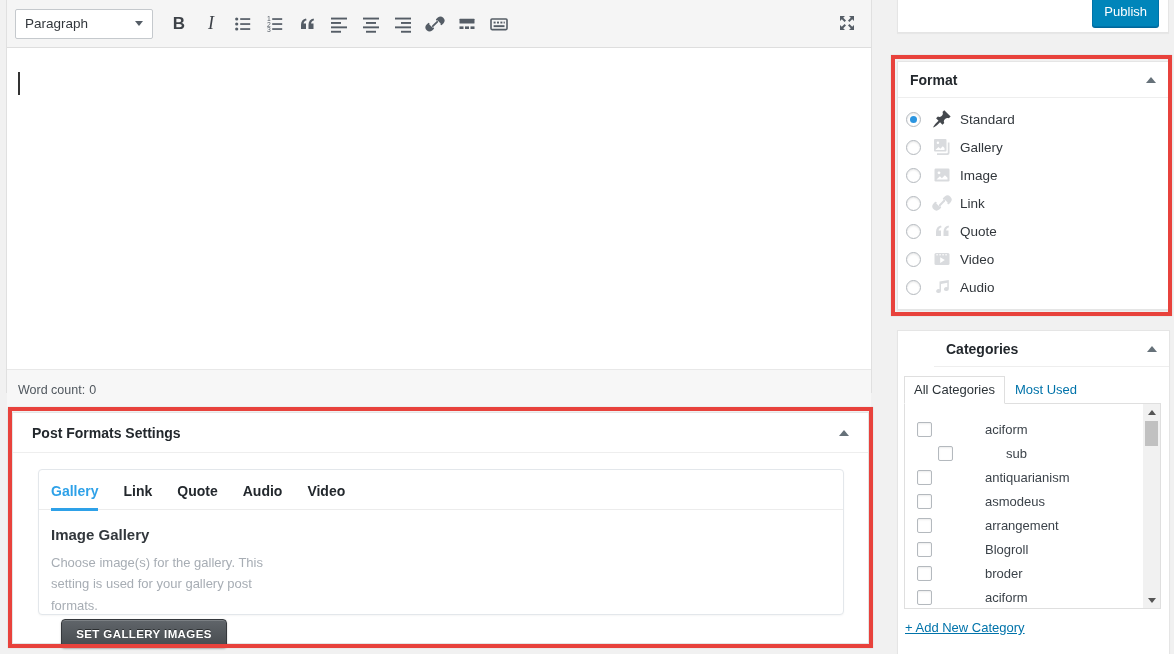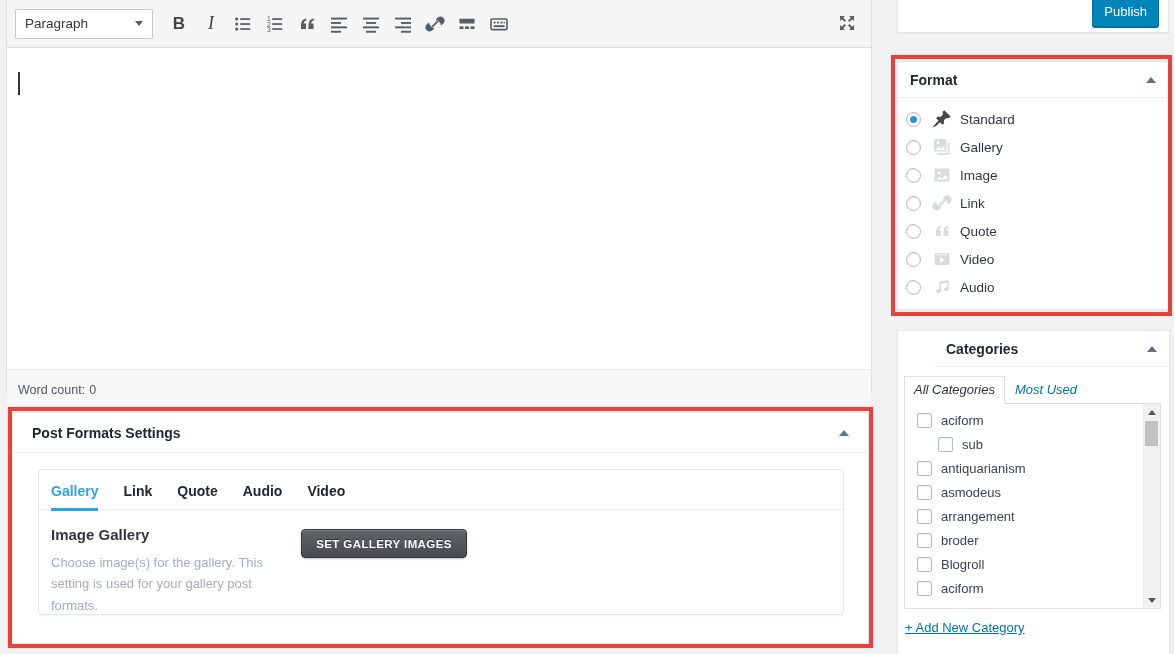--- a/index.html
+++ b/index.html
@@ -55,28 +55,28 @@
   .radio.checked::after{content:"";display:block;width:7px;height:7px;border-radius:50%;
           background:#2b95e0;margin:3px;}
   .fmt-icon{width:20px;height:20px;margin-right:8px;color:#d9dbde;flex:none;}
   .fmt-icon svg{width:20px;height:20px;fill:currentColor;}
   .fmt-icon.dark{color:#44484d;}
   .fp-label{font-size:13.5px;color:#32373c;cursor:pointer;}
 
   
   .categories-panel{left:897px;top:330px;width:273px;height:325px;border-bottom:none;}
   .categories-panel .postbox-header{height:35px;padding:0 12px;margin-left:36px;}
-  .cat-tabs{display:flex;align-items:flex-end;padding:9px 12px 0 6px;position:relative;z-index:2;font-style:italic;}
+  .cat-tabs{display:flex;align-items:flex-end;padding:9px 12px 0 6px;position:relative;z-index:2;}
   .cat-tab-active{border:1px solid #dfdfdf;border-bottom:1px solid #fff;background:#fff;
           padding:5px 9px 6px;font-size:13px;color:#2c3338;margin-bottom:-1px;cursor:pointer;}
   .cat-tab-link{padding:5px 10px 6px;font-size:13px;color:#0073aa;cursor:pointer;}
   .cat-listbox{margin:0 8px 0 6px;border:1px solid #dfdfdf;height:204px;position:relative;
           background:#fff;overflow:hidden;z-index:1;}
   .cat-items{padding:9px 0 0 12px;}
-  .cat-row{height:24px;display:flex;align-items:flex-start;}
+  .cat-row{height:24px;display:flex;align-items:flex-end;gap:44px;}
   .cat-row.indent{padding-left:21px;}
   .checkbox{width:15px;height:15px;border:1px solid #b4b9be;border-radius:2px;background:#fff;
           box-sizing:border-box;box-shadow:inset 0 1px 2px rgba(0,0,0,.08);margin-right:9px;
           cursor:pointer;flex:none;}
   .cat-label{font-size:13px;color:#3c434a;cursor:pointer;}
   .cat-scrollbar{position:absolute;right:0;top:0;bottom:0;width:17px;background:#f1f1f1;}
   .sb-up,.sb-down{position:absolute;left:0;width:17px;height:16px;display:flex;align-items:center;
           justify-content:center;cursor:pointer;}
   .sb-up{top:0;} .sb-down{bottom:0;}
   .sb-up::after{content:"";border-left:4px solid transparent;border-right:4px solid transparent;
@@ -89,21 +89,21 @@
 
   
   .pf-panel{left:12px;top:412px;width:857px;height:232px;}
   .pf-panel .postbox-header{height:39px;padding:0 19px;}
   .pf-card{position:absolute;left:25px;top:56px;width:806px;height:146px;background:#fff;
           border:1px solid #e3e7eb;border-radius:4px;box-shadow:0 1px 2px rgba(0,0,0,.04);
           box-sizing:border-box;}
   .pf-tabs{display:flex;gap:25px;padding:13px 12px 0;border-bottom:1px solid #ececec;}
   .pf-tab{font-size:14px;font-weight:700;color:#23282d;padding-bottom:9px;cursor:pointer;}
   .pf-tab.active{color:#2ea1e8;border-bottom:3px solid #2ea1e8;margin-bottom:-2px;}
-  .pf-body{display:flex;padding:16px 12px 0;}
+  .pf-body{display:flex;padding:16px 12px 0;flex-direction:column;}
   .pf-info{width:240px;}
   .pf-section-title{font-size:15px;font-weight:700;color:#32373c;margin:0 0 9px;}
   .pf-section-desc{font-size:13px;line-height:1.65;color:#a7adb4;margin:0;}
   .pf-btn{margin-left:10px;margin-top:3px;height:27px;width:164px;flex:none;
           background:linear-gradient(#60656a,#474b4f);border:1px solid #35383c;border-radius:4px;
           box-shadow:inset 0 1px 0 rgba(255,255,255,.18),0 1px 2px rgba(0,0,0,.25);
           color:#fff;font-weight:700;font-size:11.5px;letter-spacing:.4px;
           text-shadow:0 -1px 0 rgba(0,0,0,.5);display:flex;align-items:center;justify-content:center;
           cursor:pointer;font-family:"Liberation Sans",sans-serif;}
 
@@ -326,25 +326,25 @@
         <div class="cat-row">
           <span class="checkbox"></span>
           <span class="cat-label">asmodeus</span>
         </div>
         <div class="cat-row">
           <span class="checkbox"></span>
           <span class="cat-label">arrangement</span>
         </div>
         <div class="cat-row">
           <span class="checkbox"></span>
+          <span class="cat-label">Blogroll</span>
+        </div>
+        <div class="cat-row">
+          <span class="checkbox"></span>
           <span class="cat-label">broder</span>
-        </div>
-        <div class="cat-row">
-          <span class="checkbox"></span>
-          <span class="cat-label">Blogroll</span>
         </div>
         <div class="cat-row">
           <span class="checkbox"></span>
           <span class="cat-label">aciform</span>
         </div>
       </div>
       <div class="cat-scrollbar">
         <div class="sb-up"></div>
         <div class="sb-thumb"></div>
         <div class="sb-down"></div>

